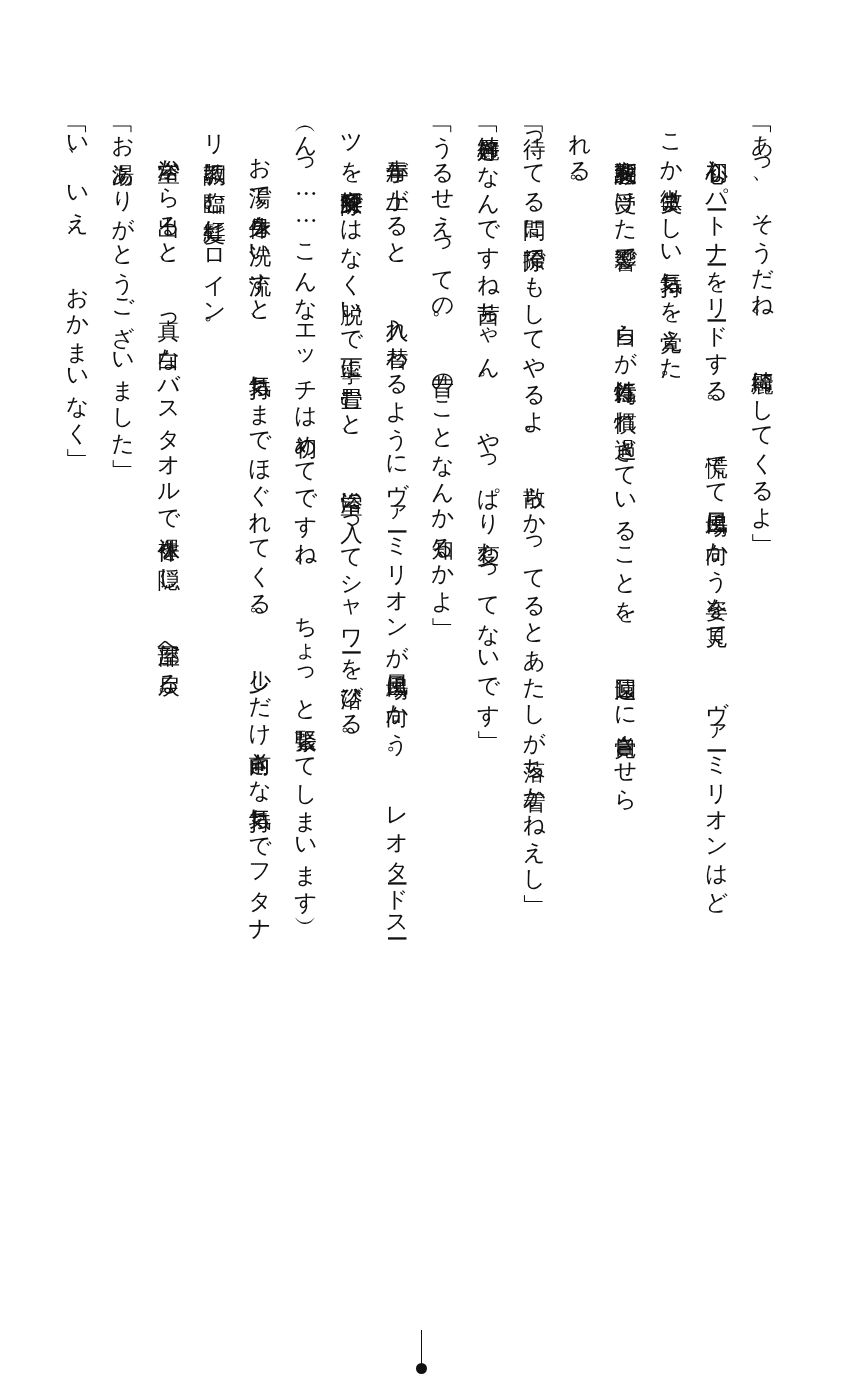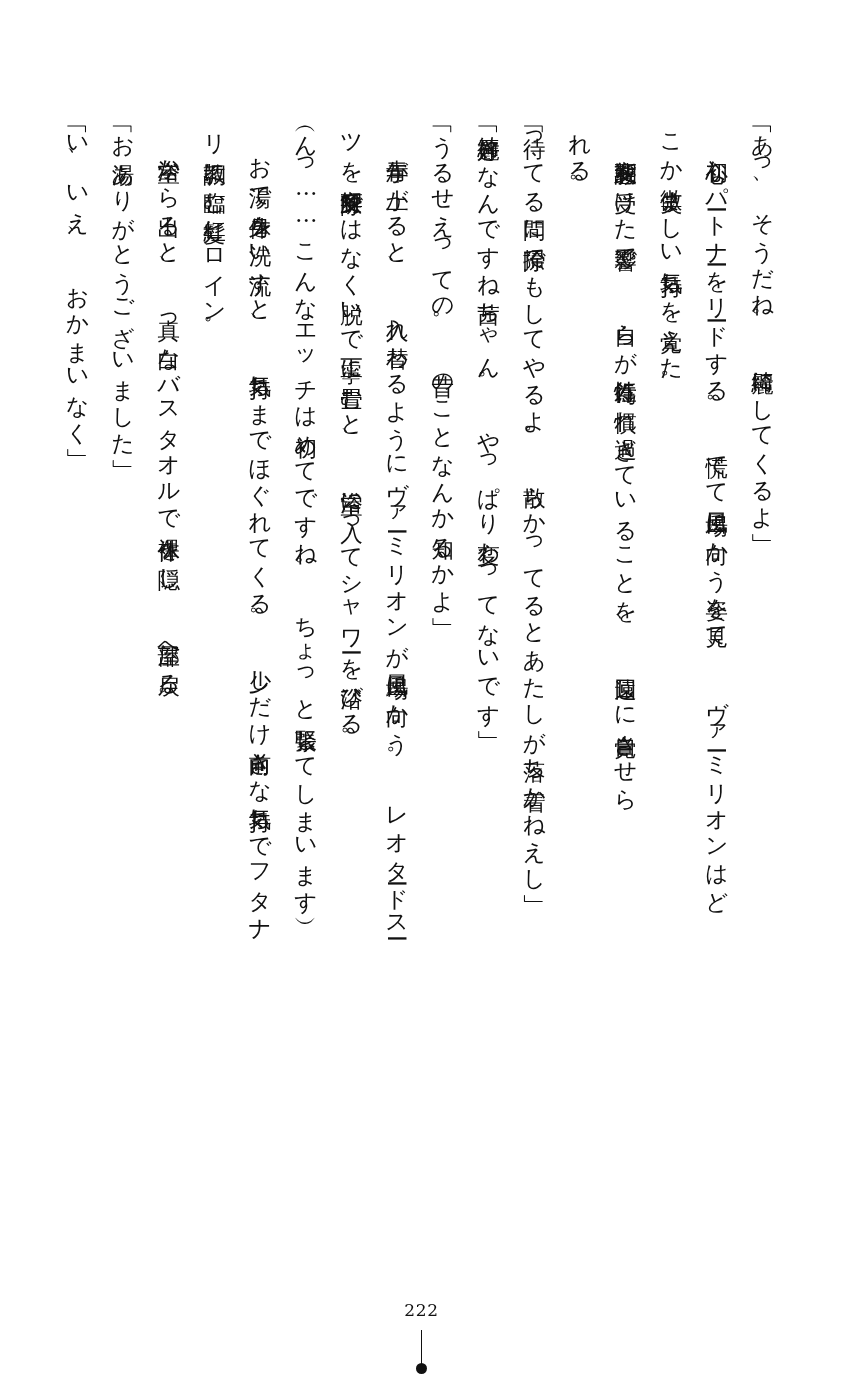--- a/index.html
+++ b/index.html
@@ -84,17 +84,16 @@
     <p class="para">　青年が上がると、　入れ替わるようにヴァーミリオンが風呂場に向かう。　レオタードスー</p>
     <p class="para">ツを変身解除ではなく脱いで丁寧に畳むと、　浴室に入ってシャワーを浴びる。</p>
     <p class="para">（んっ……こんなエッチは初めてですね。　ちょっと緊張してしまいます）</p>
     <p class="para">　お湯で身体を洗い流すと、　気持ちまでほぐれてくる。　少しだけ前向きな気持ちでフタナ</p>
     <p class="para">リ調教に臨む紅髪ヒロイン。</p>
     <p class="para">　浴室から出ると、　真っ白なバスタオルで裸体を隠し、　部屋へ戻る。</p>
     <p class="para">「お湯ありがとうございました」</p>
     <p class="para">「い、いえ、　おかまいなく」</p>
   </div>
 
-  <div class="page-number">222</div>
   <div class="footer-rule"></div>
   <div class="footer-dot"></div>
 
 </div>
 
 </body></html>

